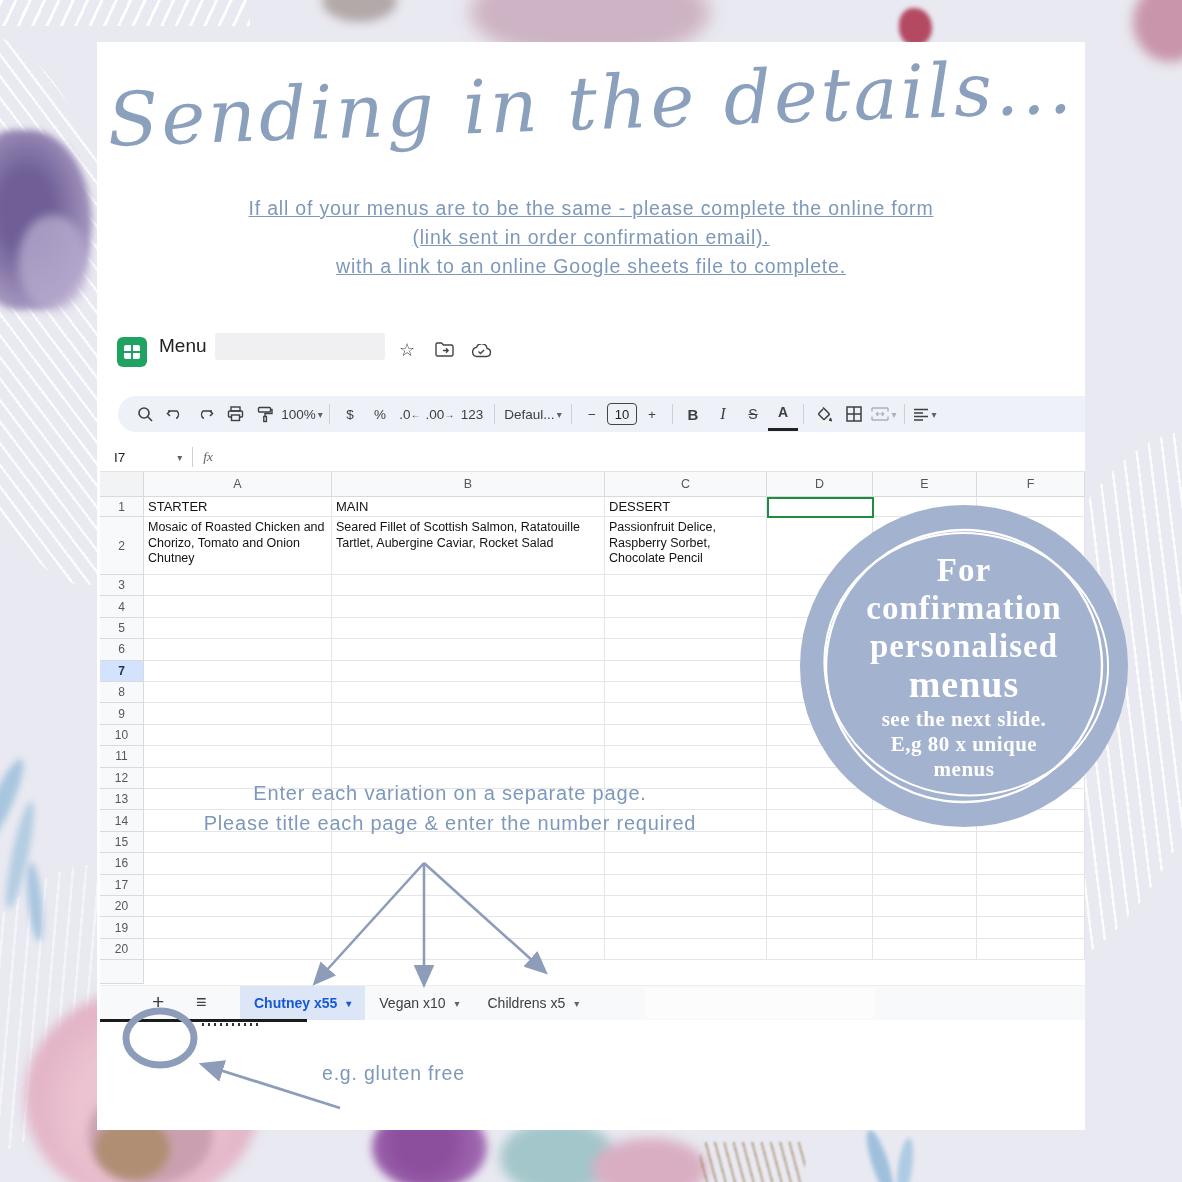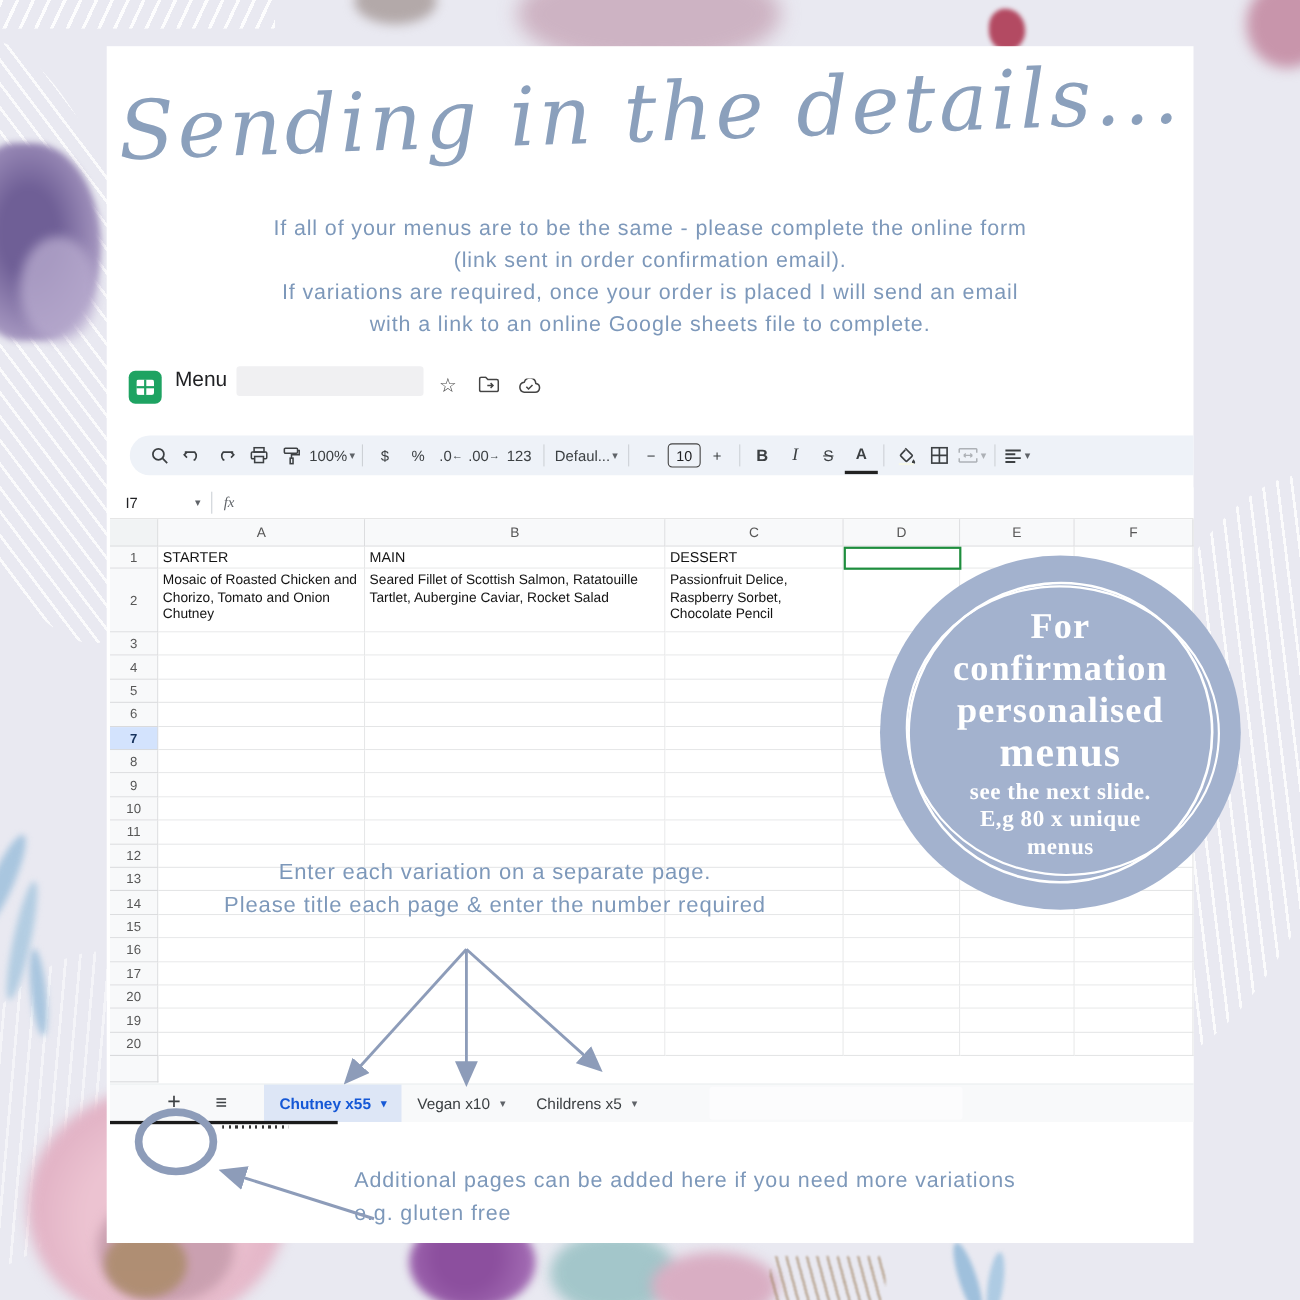--- a/index.html
+++ b/index.html
@@ -10,21 +10,21 @@
   .hatch-tl{position:absolute;left:0;top:0;width:250px;height:26px;opacity:.9;
     background:repeating-linear-gradient(115deg,#fff 0 3px,rgba(255,255,255,0) 3px 13px);}
   .feather{position:absolute;border-radius:50%;opacity:.85;
     background:repeating-linear-gradient(65deg,rgba(255,255,255,.95) 0 2.5px,rgba(255,255,255,0) 2.5px 13px);}
   
   .card{position:absolute;left:97px;top:42px;width:988px;height:1088px;background:#fff;z-index:10;}
   .script-title{position:absolute;left:0;top:18px;width:100%;text-align:center;
     font-family:"DejaVu Serif",serif;font-style:italic;font-weight:400;
     font-size:74px;color:#8ba0bc;letter-spacing:3px;transform:rotate(-2deg);}
   .intro{position:absolute;left:0;top:152px;width:100%;text-align:center;
-    color:#7d98ba;font-size:19.5px;line-height:29px;letter-spacing:.8px;font-weight:500;}
+    color:#7d98ba;font-size:19.5px;line-height:29px;letter-spacing:.8px;font-weight:500;text-decoration:underline;}
   
   .sheets-logo{position:absolute;left:20px;top:295px;width:30px;height:30px;border-radius:6px;
     background:#1ea362;display:flex;align-items:center;justify-content:center;}
   .sheets-logo .grid2{width:16px;height:14px;background:#fff;border-radius:2px;
     background-image:linear-gradient(#1ea362,#1ea362),linear-gradient(#1ea362,#1ea362);
     background-size:2px 100%,100% 2px;background-position:7px 0,0 6px;background-repeat:no-repeat;}
   .doc-title{position:absolute;left:62px;top:293px;font-size:19px;color:#202124;font-weight:500;}
   .redact{position:absolute;background:#f0f0f2;border-radius:3px;}
   .hdr-ico{position:absolute;top:297px;font-size:18px;color:#444;}
   .menubar{position:absolute;left:62px;top:321px;display:flex;gap:26px;
@@ -110,21 +110,20 @@
   <div class="wc" style="left:898px;top:1138px;width:14px;height:60px;background:#aecbe3;filter:blur(2px);transform:rotate(8deg);"></div>
   <div class="wc" style="left:901px;top:1093px;width:22px;height:26px;background:#b5486b;filter:blur(2px);"></div>
 
   <div class="card">
 
     <div class="script-title">Sending in the details...</div>
 
     <div class="intro">
       <div>If all of your menus are to be the same - please complete the online form</div>
       <div>(link sent in order confirmation email).</div>
-      <div>If variations are required, once your order is placed I will send an email</div>
       <div>with a link to an online Google sheets file to complete.</div>
     </div>
 
     <div class="sheets-logo">
         <div class="grid2"></div>
       </div>
     <div class="doc-title">Menu</div>
     <div class="redact" style="left:118px;top:291px;width:170px;height:27px;"></div>
     <div class="hdr-ico" style="left:302px;">☆</div>
     <div class="hdr-ico" style="left:338px;top:299px;">
@@ -449,21 +448,20 @@
     <div class="small">E,g 80 x unique</div>
     <div class="small">menus</div>
   </div>
 
   <div class="mid-note">
     <div class="l1">Enter each variation on a separate page.</div>
     <div class="l2">Please title each page &amp; enter the number required</div>
   </div>
 
   <div class="foot-note">
-    <div>Additional pages can be added here if you need more variations</div>
     <div>e.g. gluten free</div>
   </div>
 
   <svg class="overlay-svg" width="1182" height="1182" viewBox="0 0 1182 1182">
     <defs>
       <marker id="ah" markerWidth="9" markerHeight="8" refX="7" refY="4" orient="auto">
         <path d="M0,0 L9,4 L0,8 z" fill="#8d9cb9"></path>
       </marker>
     </defs>
     <path d="M424,863 L316,982" stroke="#8d9cb9" stroke-width="2.6" fill="none" marker-end="url(#ah)"></path>

